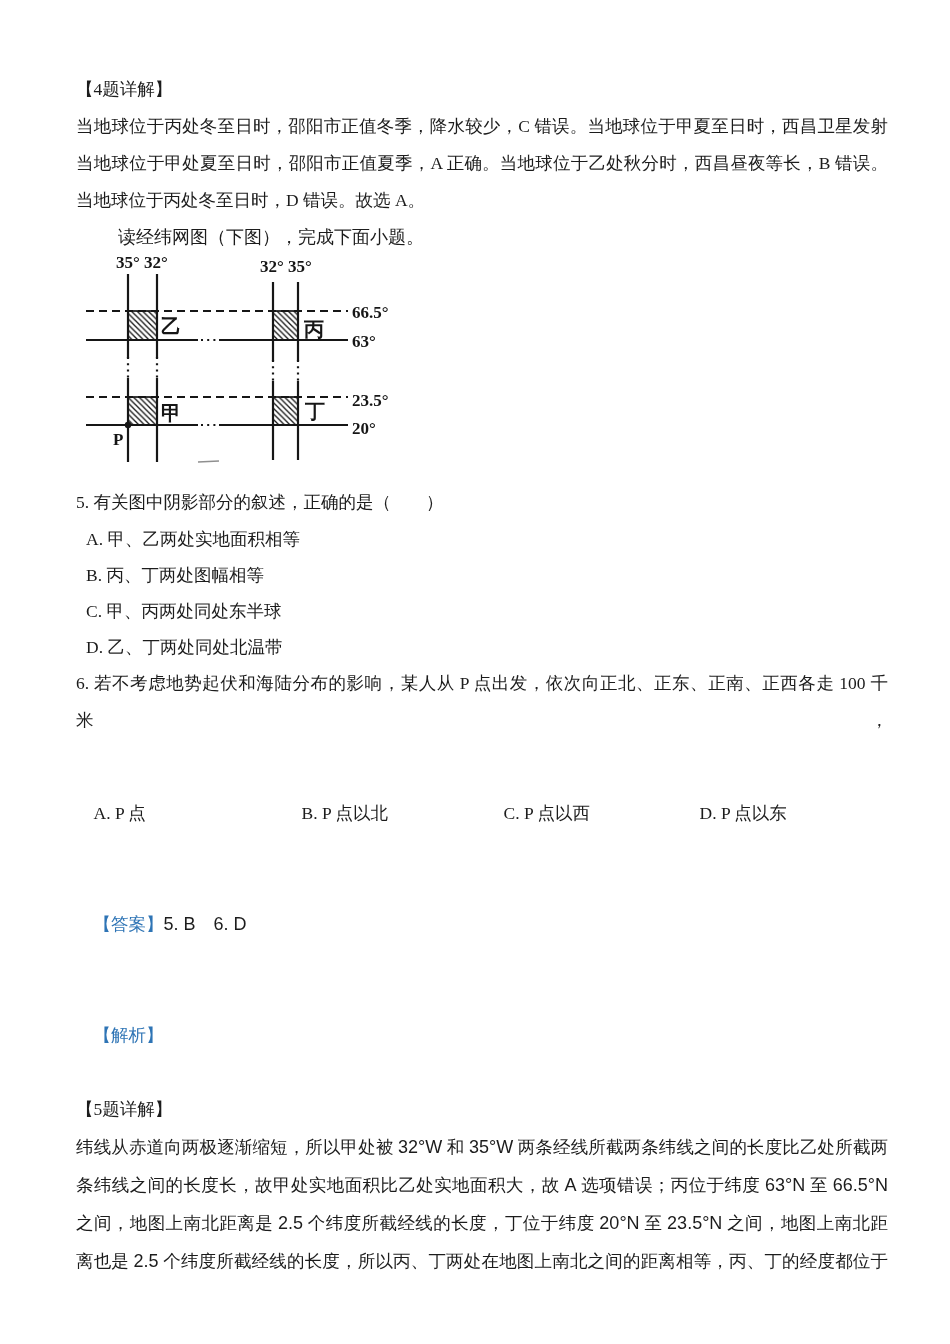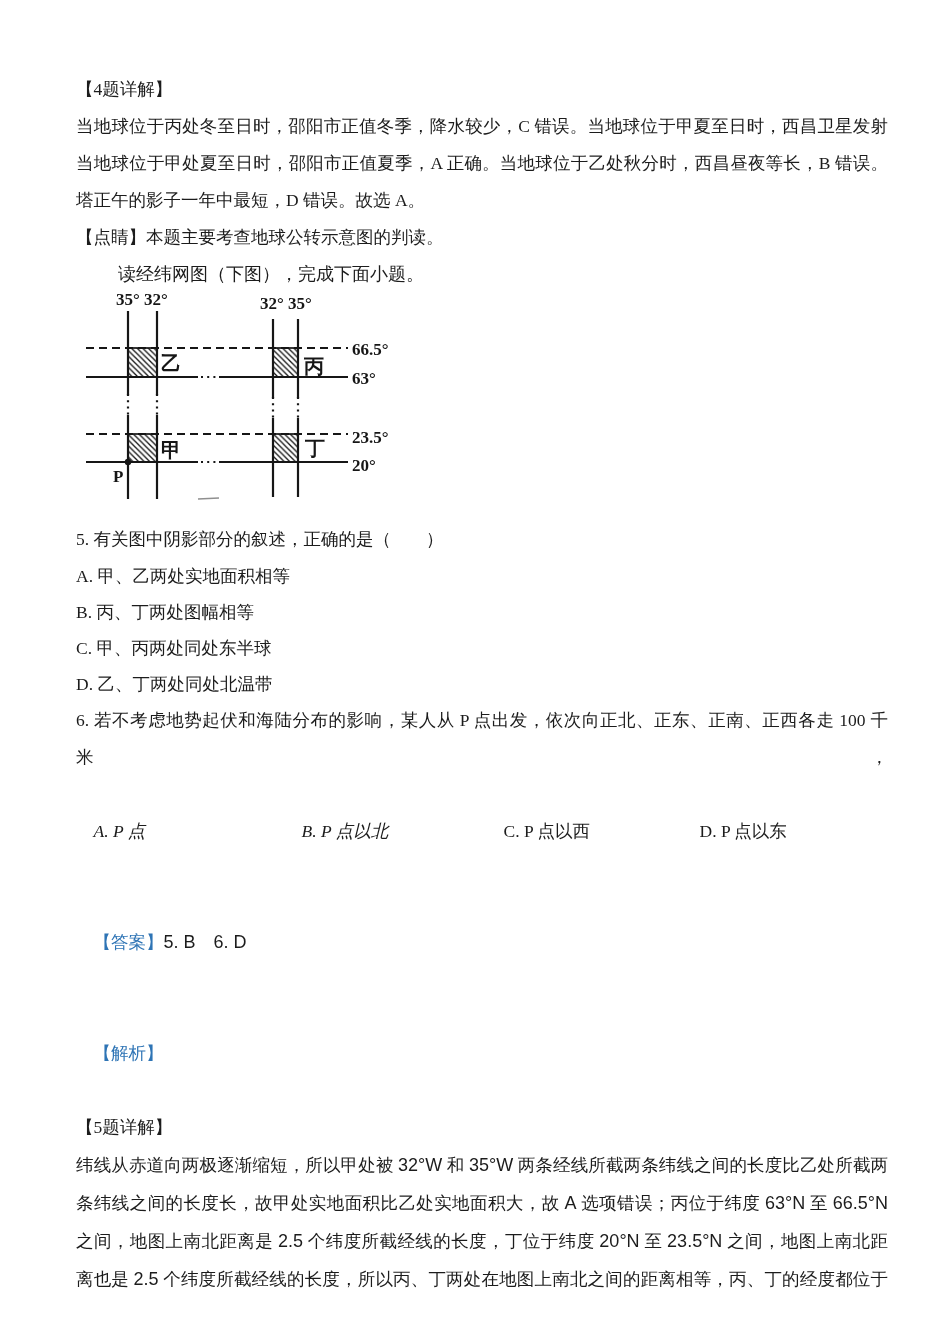--- a/index.html
+++ b/index.html
@@ -14,25 +14,25 @@
     overflow: hidden;
   }
   .page { padding: 71px 62px 0 76px; }
   .line { line-height: 37px; white-space: pre-wrap; }
   .j { text-align: justify; text-align-last: justify; }
   .heading {
     font-family: "Liberation Sans", "DejaVu Sans", sans-serif;
     font-size: 18px;
     padding-left: 42px;
   }
-  .opt { line-height: 36px; }
+  .opt { line-height: 36px; margin-left: 10px; }
   .optrow { line-height: 37px; }
-  .optrow .c1 { display: inline-block; width: 208px; font-style: italic; }
-  .optrow .c2 { display: inline-block; width: 202px; font-style: italic; }
-  .optrow .c3 { display: inline-block; width: 196px; }
+  .optrow .c1 { display: inline-block; width: 208px; }
+  .optrow .c2 { display: inline-block; width: 202px; }
+  .optrow .c3 { display: inline-block; width: 196px; margin-top: 19px; }
   .optrow .c4 { display: inline-block; }
   .blue { color: var(--accent); }
   .sans { font-family: "Liberation Sans", "DejaVu Sans", sans-serif; font-size: 18px; }
   .exp { line-height: 38px; }
   .lsans { font-family: "Liberation Sans", "DejaVu Sans", sans-serif; font-size: 18px; }
 
   
   .geo-diagram { display: block; margin: -2px 0 2px 4px; }
   .geo-diagram line, .geo-diagram rect { stroke: #161616; }
   .geo-diagram .ln { stroke-width: 2.2; }
@@ -47,22 +47,21 @@
   .geo-diagram .stray { stroke: #8f8f8f; stroke-width: 1.6; }
 </style>
 </head>
 <body>
 
 <div class="page">
 
   <div class="line">【4题详解】</div>
   <div class="line j">当地球位于丙处冬至日时，邵阳市正值冬季，降水较少，C 错误。当地球位于甲夏至日时，西昌卫星发射</div>
   <div class="line j">当地球位于甲处夏至日时，邵阳市正值夏季，A 正确。当地球位于乙处秋分时，西昌昼夜等长，B 错误。</div>
-  <div class="line">塔正午的影子一年中最短，D 错误。故选 A。</div>
-  <div class="line">【点睛】本题主要考查地球公转示意图的判读。</div>
+  <div class="line">当地球位于丙处冬至日时，D 错误。故选 A。</div>
   <div class="line heading">读经纬网图（下图），完成下面小题。</div>
 
   <svg class="geo-diagram" width="330" height="228" viewBox="0 0 330 228" aria-hidden="true">
     <defs>
       <pattern id="hatch" patternUnits="userSpaceOnUse" width="5.6" height="5.6">
         <path d="M0,0 l5.6,5.6 M-1.4,4.2 l2.8,2.8 M4.2,-1.4 l2.8,2.8" stroke="#161616" stroke-width="1.3"></path>
       </pattern>
     </defs>
 
     <g>

